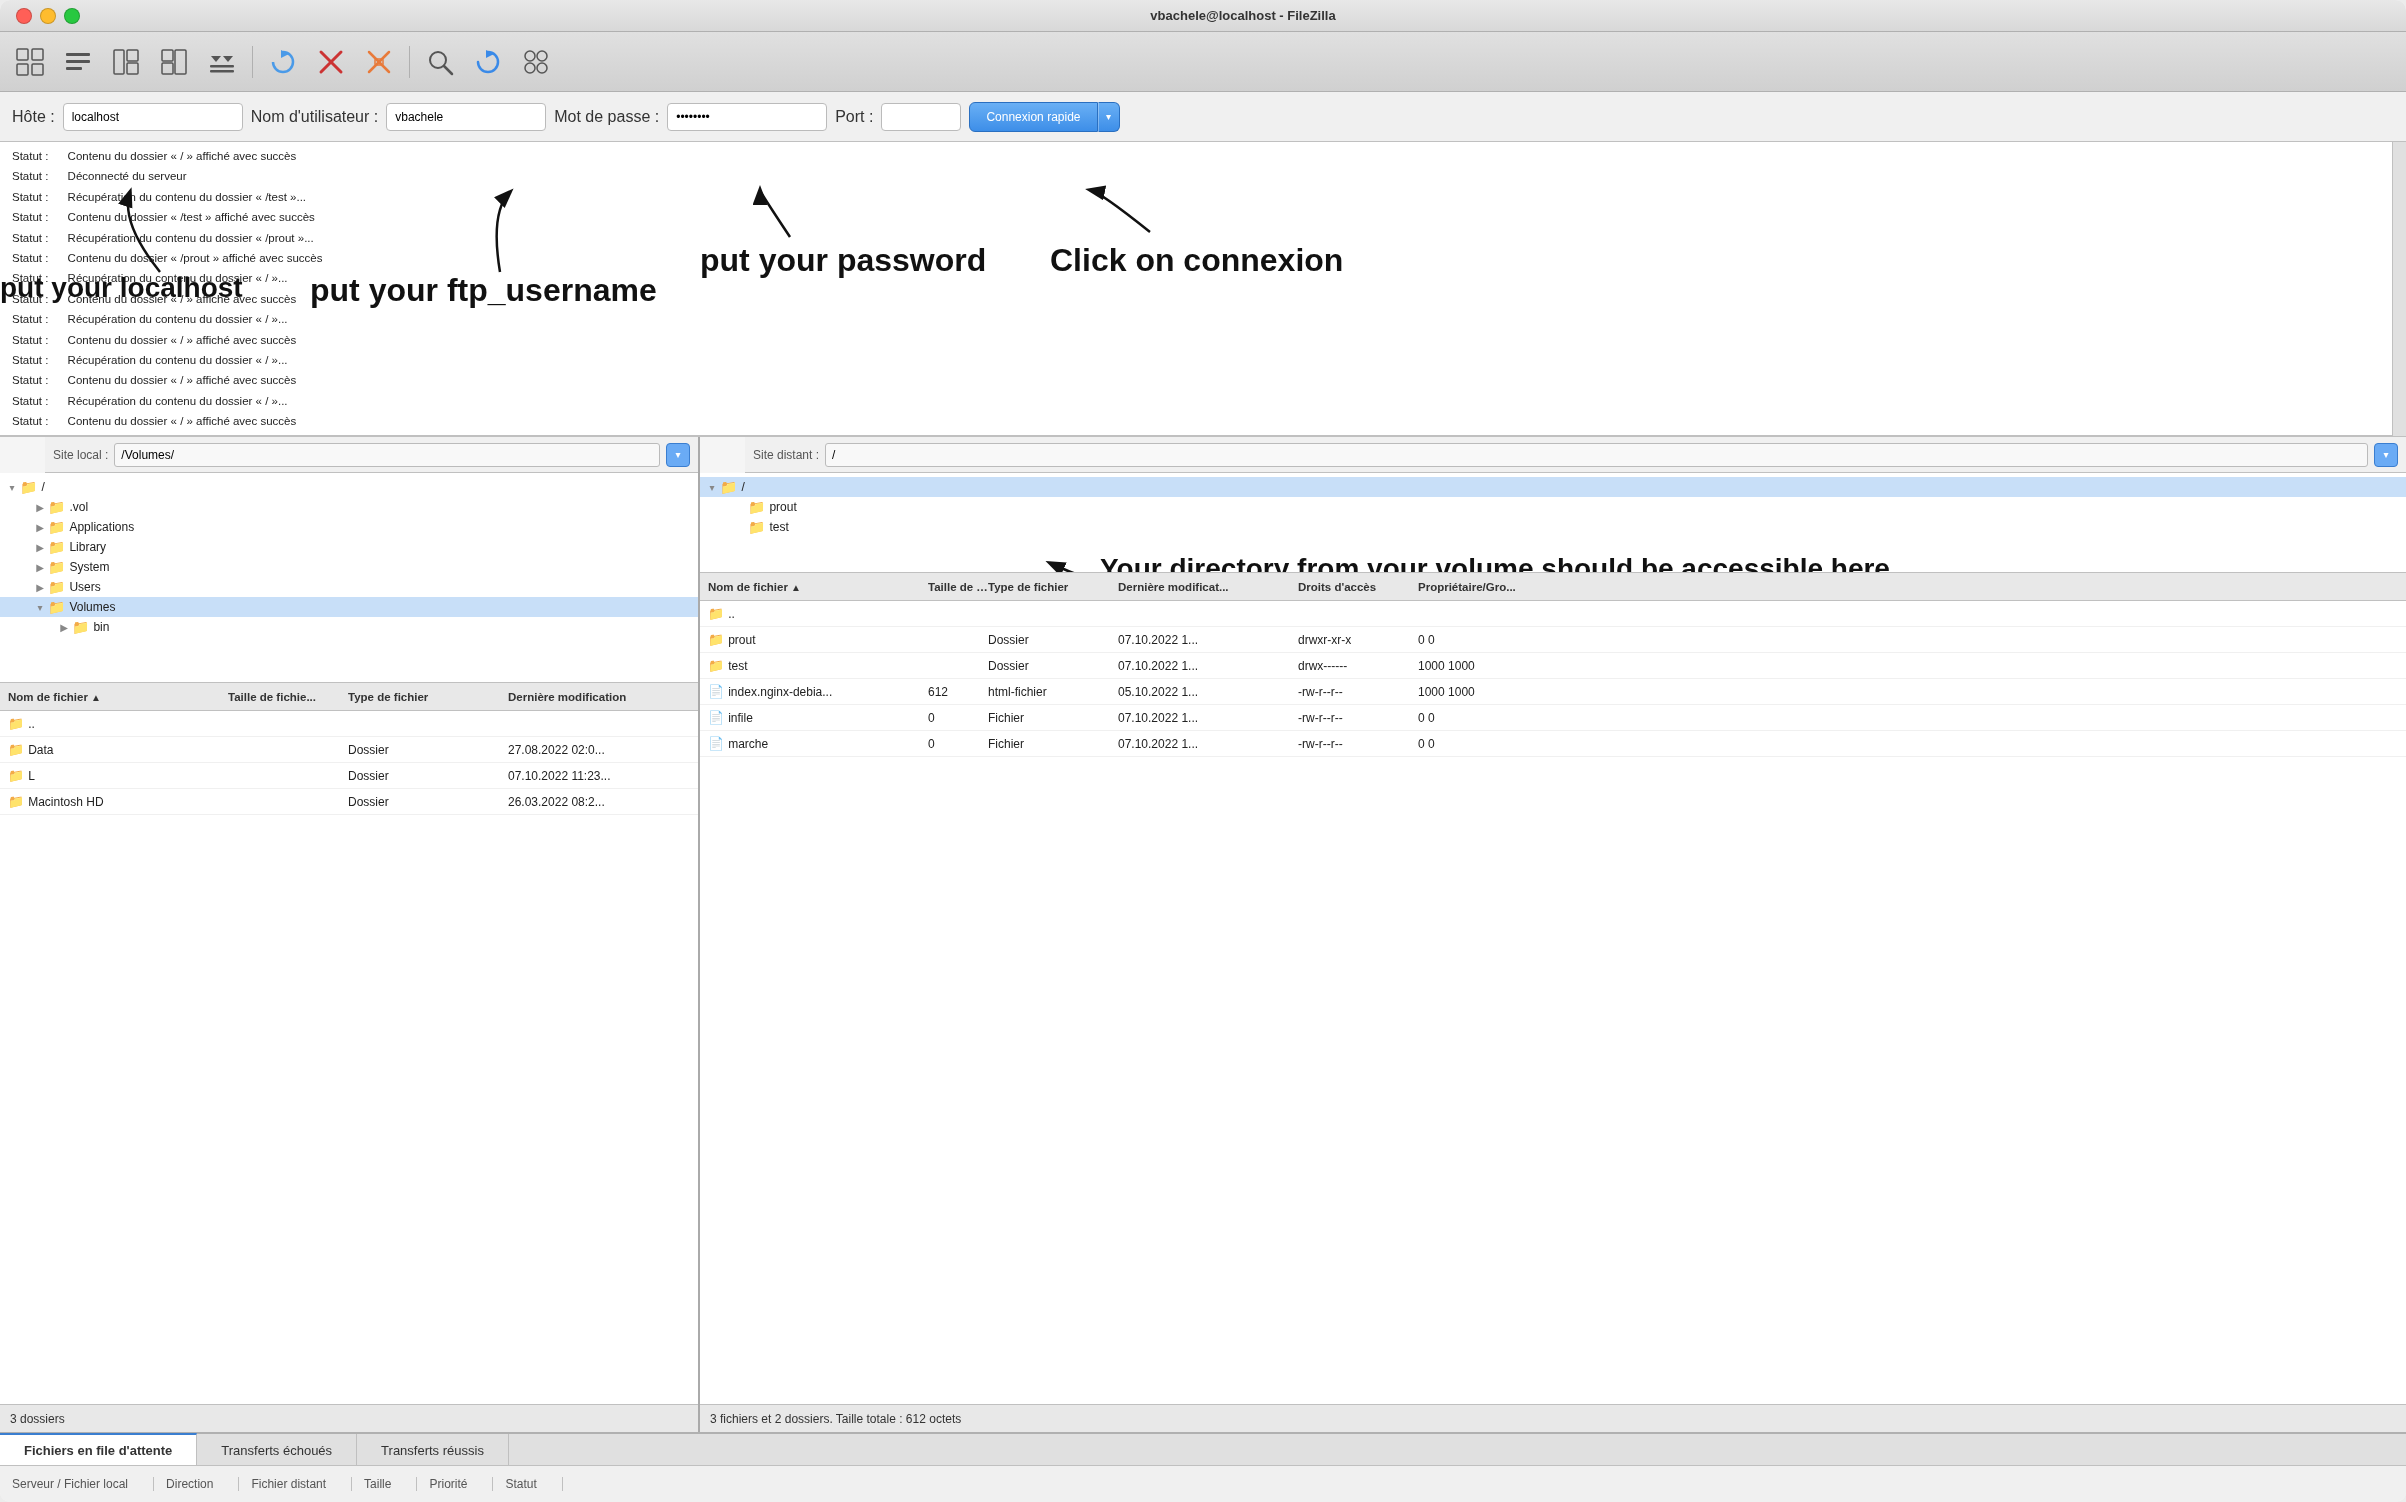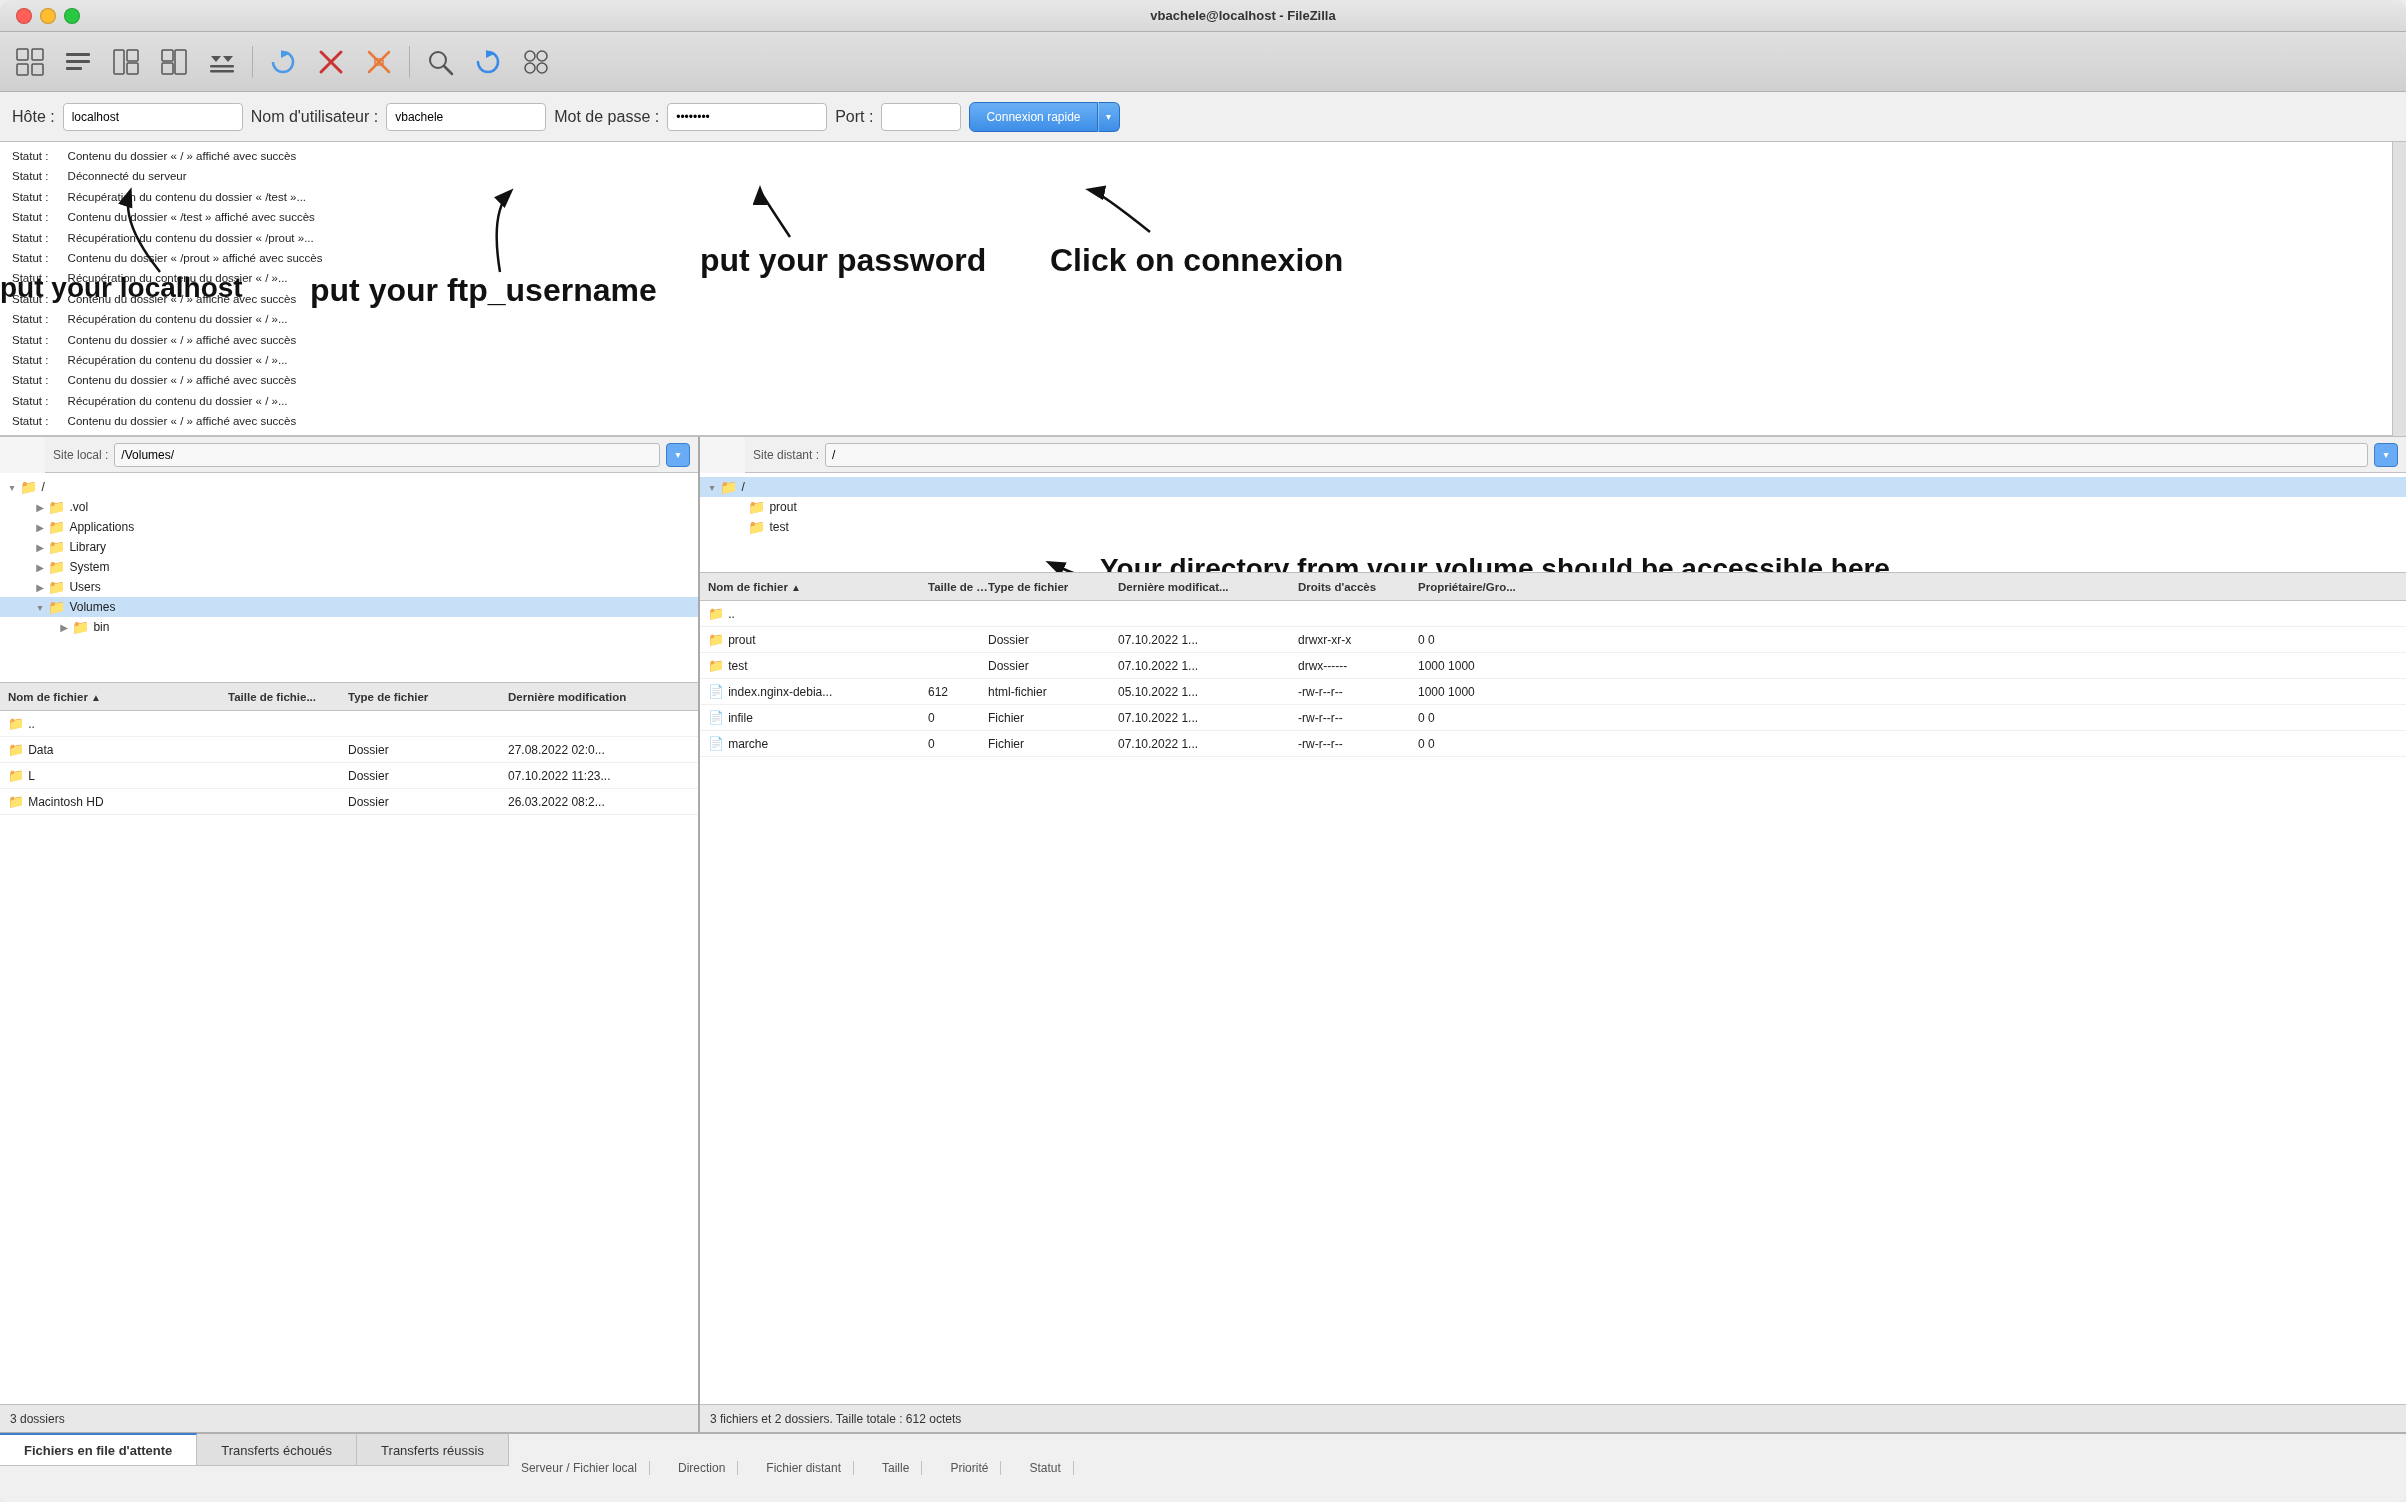--- a/index.html
+++ b/index.html
@@ -288,21 +288,21 @@
       padding: 0 10px;
       font-size: 12px;
       color: #333;
     }
     
     .queue-area {
       height: 70px;
       background: #f0f0f0;
       border-top: 2px solid #b0b0b0;
       display: flex;
-      flex-direction: row;
+      flex-direction: column;
       flex-shrink: 0;
     }
     .queue-tabs {
       display: flex;
       background: #e0e0e0;
       border-bottom: 1px solid #c0c0c0;
       height: 32px;
     }
     .queue-tab {
       padding: 0 24px;
@@ -323,22 +323,22 @@
     .queue-content {
       flex: 1;
       display: flex;
       align-items: center;
       padding: 0 12px;
     }
     .queue-col {
       font-size: 12px;
       color: #555;
       border-right: 1px solid #c0c0c0;
-      padding-right: 12px;
-      margin-right: 28px;
+      padding-right: 25px;
+      margin-right: 12px;
     }
     
     .scrollbar-area {
       width: 14px;
       background: #e0e0e0;
       border-left: 1px solid #c0c0c0;
       flex-shrink: 0;
     }
     .log-area {
       flex: 1;

